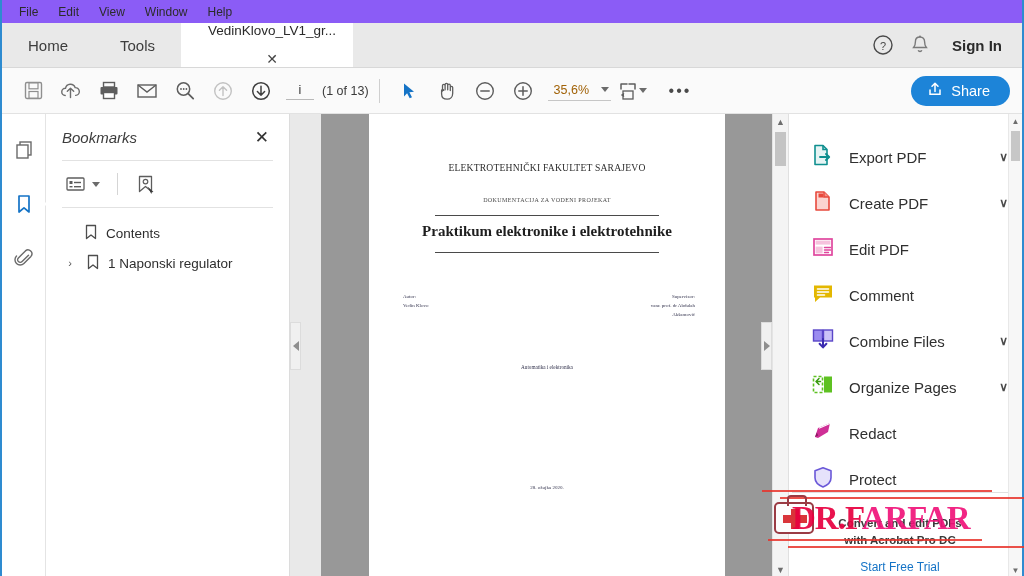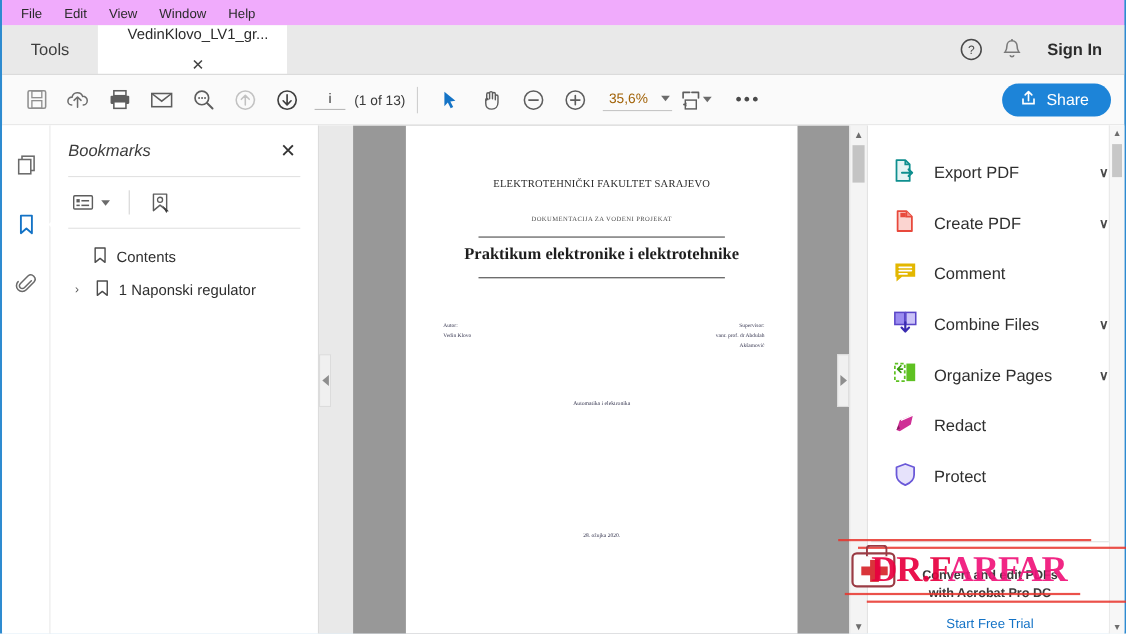--- a/index.html
+++ b/index.html
@@ -14,21 +14,21 @@
     width: 1024px; height: 576px;
     background: #f2f2f2;
     border-left: 2px solid #2e8bd0;
     border-right: 2px solid #2e8bd0;
     border-bottom: 2px solid #2e8bd0;
   }
 
   
   .menubar {
     height: 24px;
-    background: #f0abfc;
+    background: #8b5cf6;
     display: flex;
     align-items: center;
     padding-left: 8px;
     gap: 2px;
     border-bottom: 1px solid #f0f0f0;
   }
   .menu-item {
     font-size: 12px;
     color: #2b2b2b;
     padding: 3px 9px;
@@ -476,20 +476,21 @@
 
   <div class="menubar">
     <div class="menu-item">File</div>
     <div class="menu-item">Edit</div>
     <div class="menu-item">View</div>
     <div class="menu-item">Window</div>
     <div class="menu-item">Help</div>
   </div>
 
   <div class="tabstrip">
+    <div class="tab">Home</div>
     <div class="tab">Tools</div>
     <div class="tab active doc">
       <span>VedinKlovo_LV1_gr...</span>
       <span class="tab-close">✕</span>
     </div>
     <div class="tabstrip-right">
       <span class="icon-btn">
         <svg width="22" height="22" viewBox="0 0 22 22">
           <circle cx="11" cy="11" r="9" fill="none" stroke="#4a4a4a" stroke-width="1.4"></circle>
           <text x="11" y="15.5" font-size="11" fill="#4a4a4a" text-anchor="middle" font-family="Liberation Sans">?</text>
@@ -738,20 +739,31 @@
           <svg width="24" height="24" viewBox="0 0 24 24">
             <path d="M5 3h8l5 5v13H5z" fill="#fbd4d0" stroke="#e8493c" stroke-width="1.6" stroke-linejoin="round"></path>
             <path d="M13 3v5h5" fill="#f3938a" stroke="#e8493c" stroke-width="1.4"></path>
             <path d="M7.5 4.5h5v4h-5z" fill="#e8493c"></path>
           </svg>
         </span>
         <span class="tool-label">Create PDF</span>
         <span class="tool-chev">∨</span>
       </div>
 
+      <div class="tool-row">
+        <span>
+          <svg width="24" height="24" viewBox="0 0 24 24">
+            <rect x="3" y="4" width="18" height="16" fill="none" stroke="#e0479e" stroke-width="1.7"></rect>
+            <rect x="4.6" y="5.6" width="14.8" height="4" fill="#f6c2dd"></rect>
+            <rect x="4.6" y="11.6" width="7" height="6.8" fill="#f6c2dd"></rect>
+            <path d="M13.5 12.5h6M13.5 15h6M13.5 17.5h4" stroke="#e0479e" stroke-width="1.4" stroke-linecap="round"></path>
+          </svg>
+        </span>
+        <span class="tool-label">Edit PDF</span>
+      </div>
 
       <div class="tool-row">
         <span>
           <svg width="24" height="24" viewBox="0 0 24 24">
             <path d="M3 4.5h18v12H9l-5 4.5v-4.5H3z" fill="#e3b700"></path>
             <path d="M6.5 8h11M6.5 11h11M6.5 14h7" stroke="#fff" stroke-width="1.6" stroke-linecap="round"></path>
           </svg>
         </span>
         <span class="tool-label">Comment</span>
       </div>

